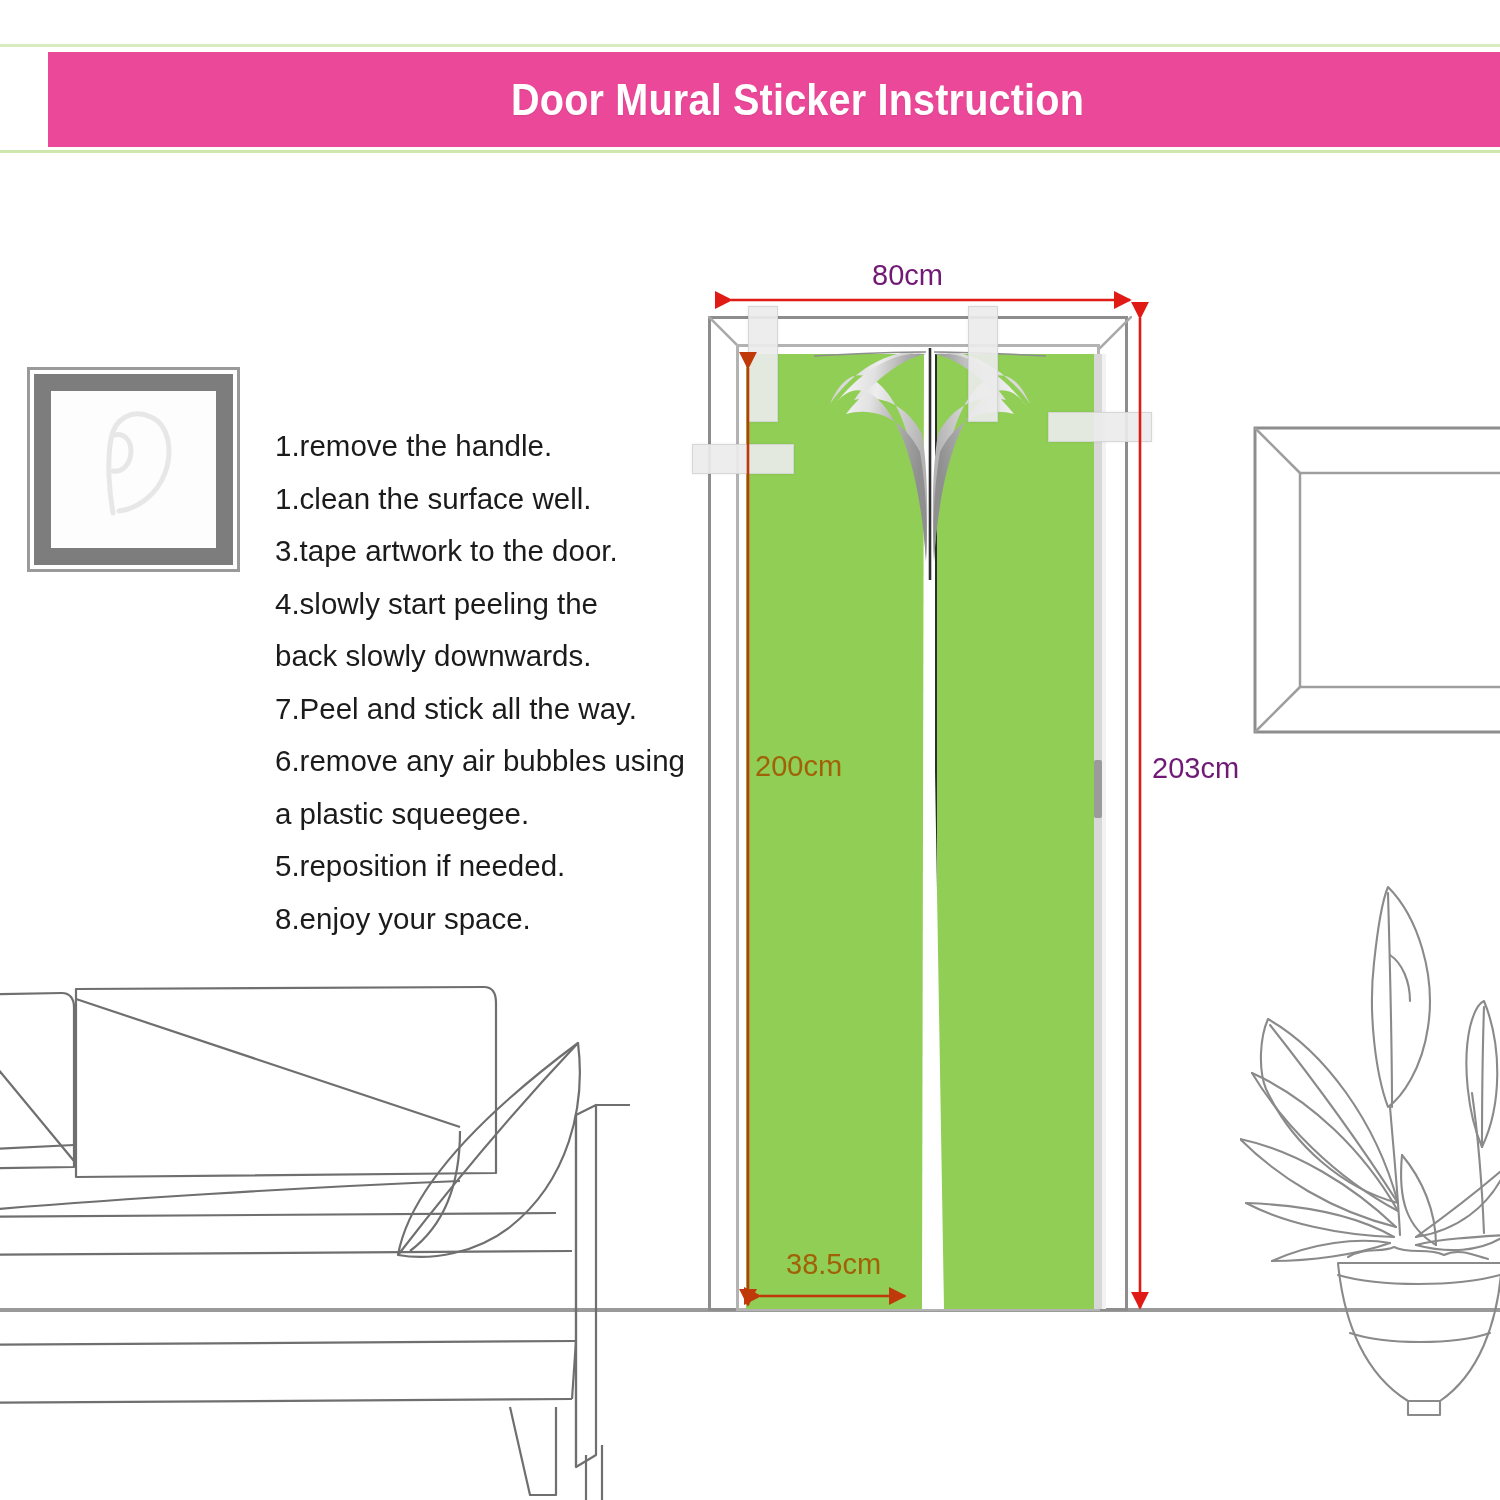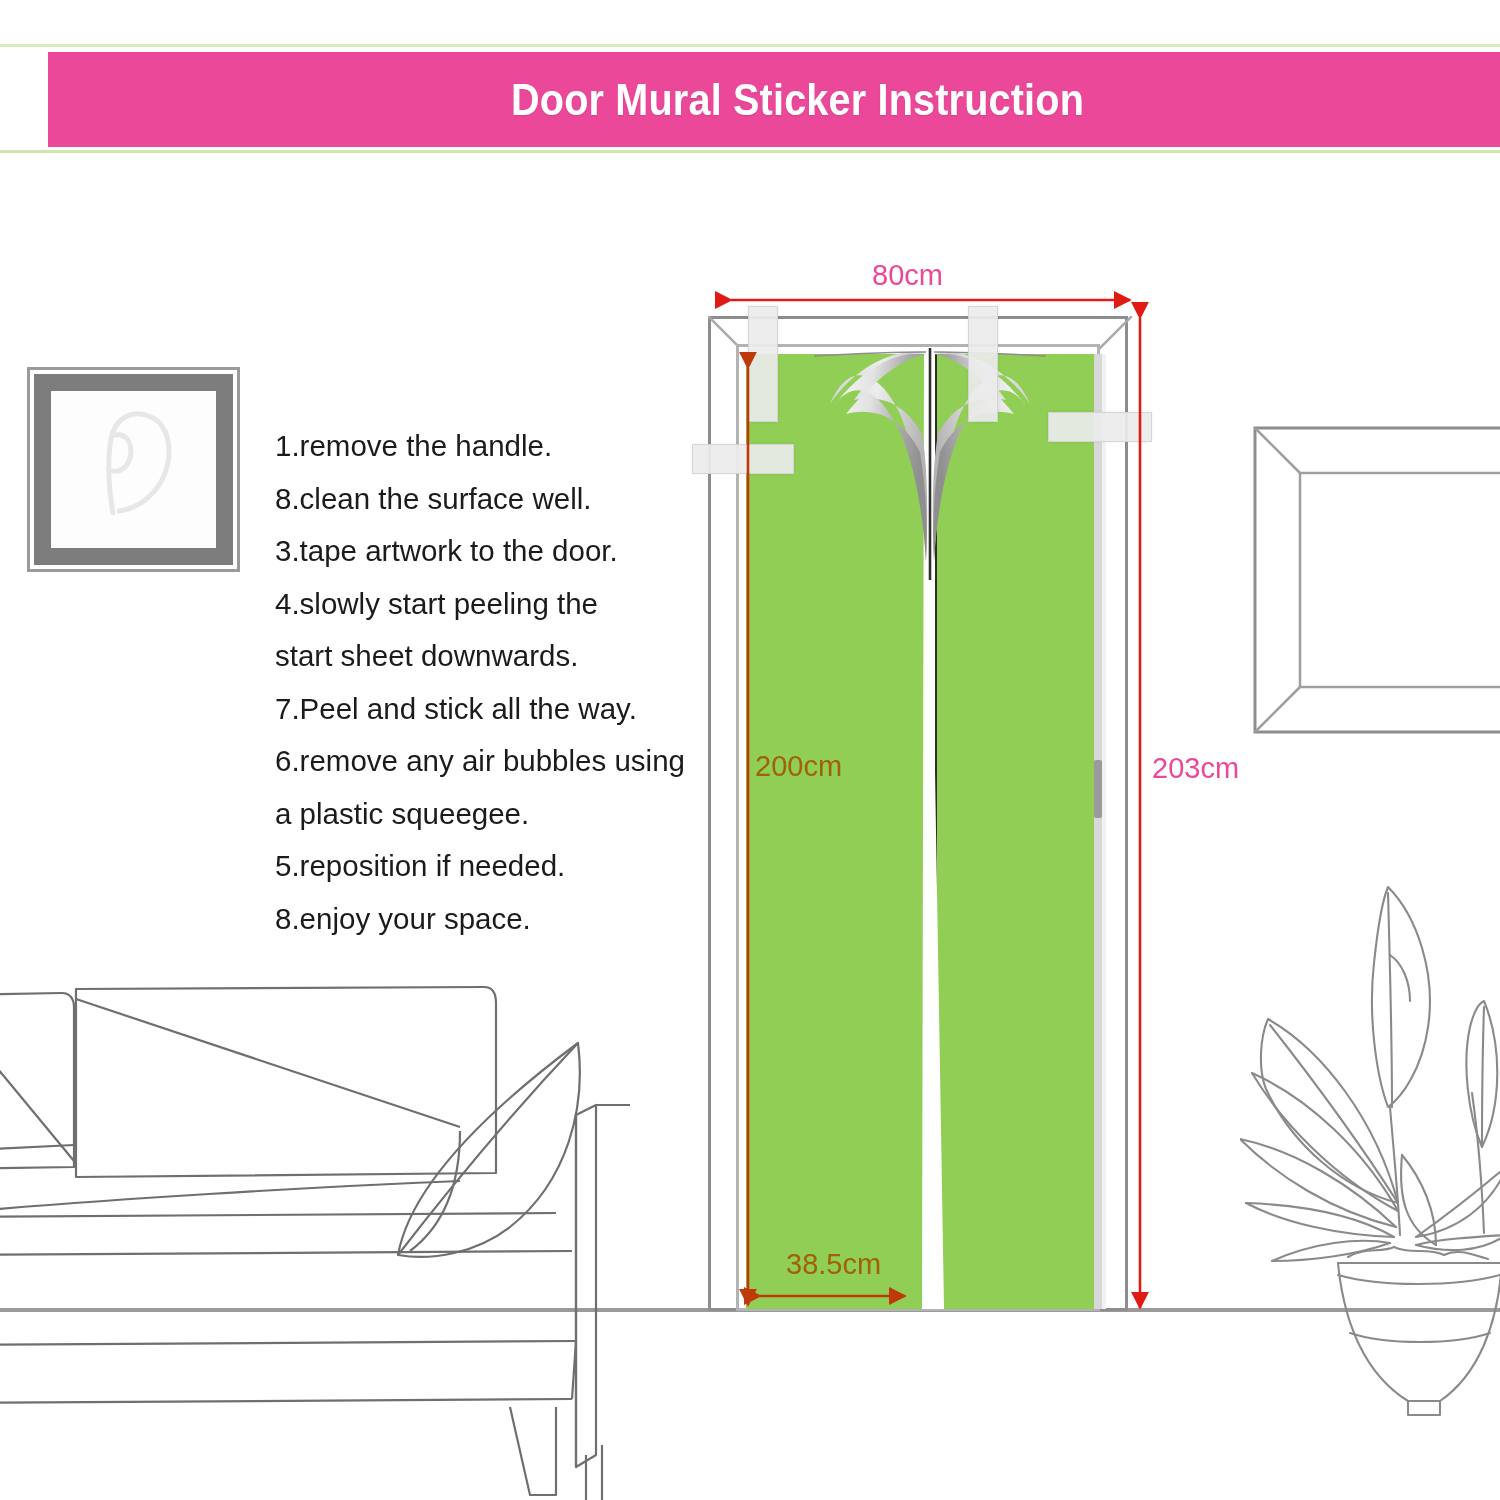--- a/index.html
+++ b/index.html
@@ -93,21 +93,21 @@
 
   
   .tape { position:absolute; background:rgba(236,236,236,0.92); border:1px solid rgba(205,205,205,0.75); box-shadow:0 0 3px rgba(0,0,0,0.07); }
   .tape-v1 { left:58px;  top:26px;  width:30px; height:116px; }
   .tape-v2 { left:278px; top:26px;  width:30px; height:116px; }
   .tape-h1 { left:2px;   top:164px; width:102px; height:30px; }
   .tape-h2 { left:358px; top:132px; width:104px; height:30px; }
 
   
   .dim-label {
-    position:absolute; color:#ec4899; font-size:29px;
+    position:absolute; color:#701a75; font-size:29px;
     font-family:"Liberation Sans", sans-serif; white-space:nowrap;
   }
   .dim-label.dark { color:#a16207; }
   #svg-dims { position:absolute; left:0; top:0; width:1500px; height:1500px; pointer-events:none; }
 </style>
 </head>
 <body>
 
 <div id="page">
 
@@ -130,24 +130,24 @@
 
   <svg id="right-frame" viewBox="0 0 300 310">
     <rect x="3" y="3" width="340" height="304" fill="#ffffff" stroke="#8d8d8d" stroke-width="3"></rect>
     <rect x="48" y="48" width="295" height="214" fill="#ffffff" stroke="#9e9e9e" stroke-width="2.5"></rect>
     <line x1="3" y1="3" x2="48" y2="48" stroke="#9e9e9e" stroke-width="2.5"></line>
     <line x1="3" y1="307" x2="48" y2="262" stroke="#9e9e9e" stroke-width="2.5"></line>
   </svg>
 
   <div id="steps">
     <div class="step">1.remove the handle.</div>
-    <div class="step">8.clean the surface well.</div>
+    <div class="step">1.clean the surface well.</div>
     <div class="step">3.tape artwork to the door.</div>
     <div class="step">4.slowly start peeling the</div>
-    <div class="step">start sheet downwards.</div>
+    <div class="step">back slowly downwards.</div>
     <div class="step">7.Peel and stick all the way.</div>
     <div class="step">6.remove any air bubbles using</div>
     <div class="step">a plastic squeegee.</div>
     <div class="step">5.reposition if needed.</div>
     <div class="step">8.enjoy your space.</div>
   </div>
 
   <div id="floor-line"></div>
 
   <svg id="sofa" viewBox="0 0 640 545">

